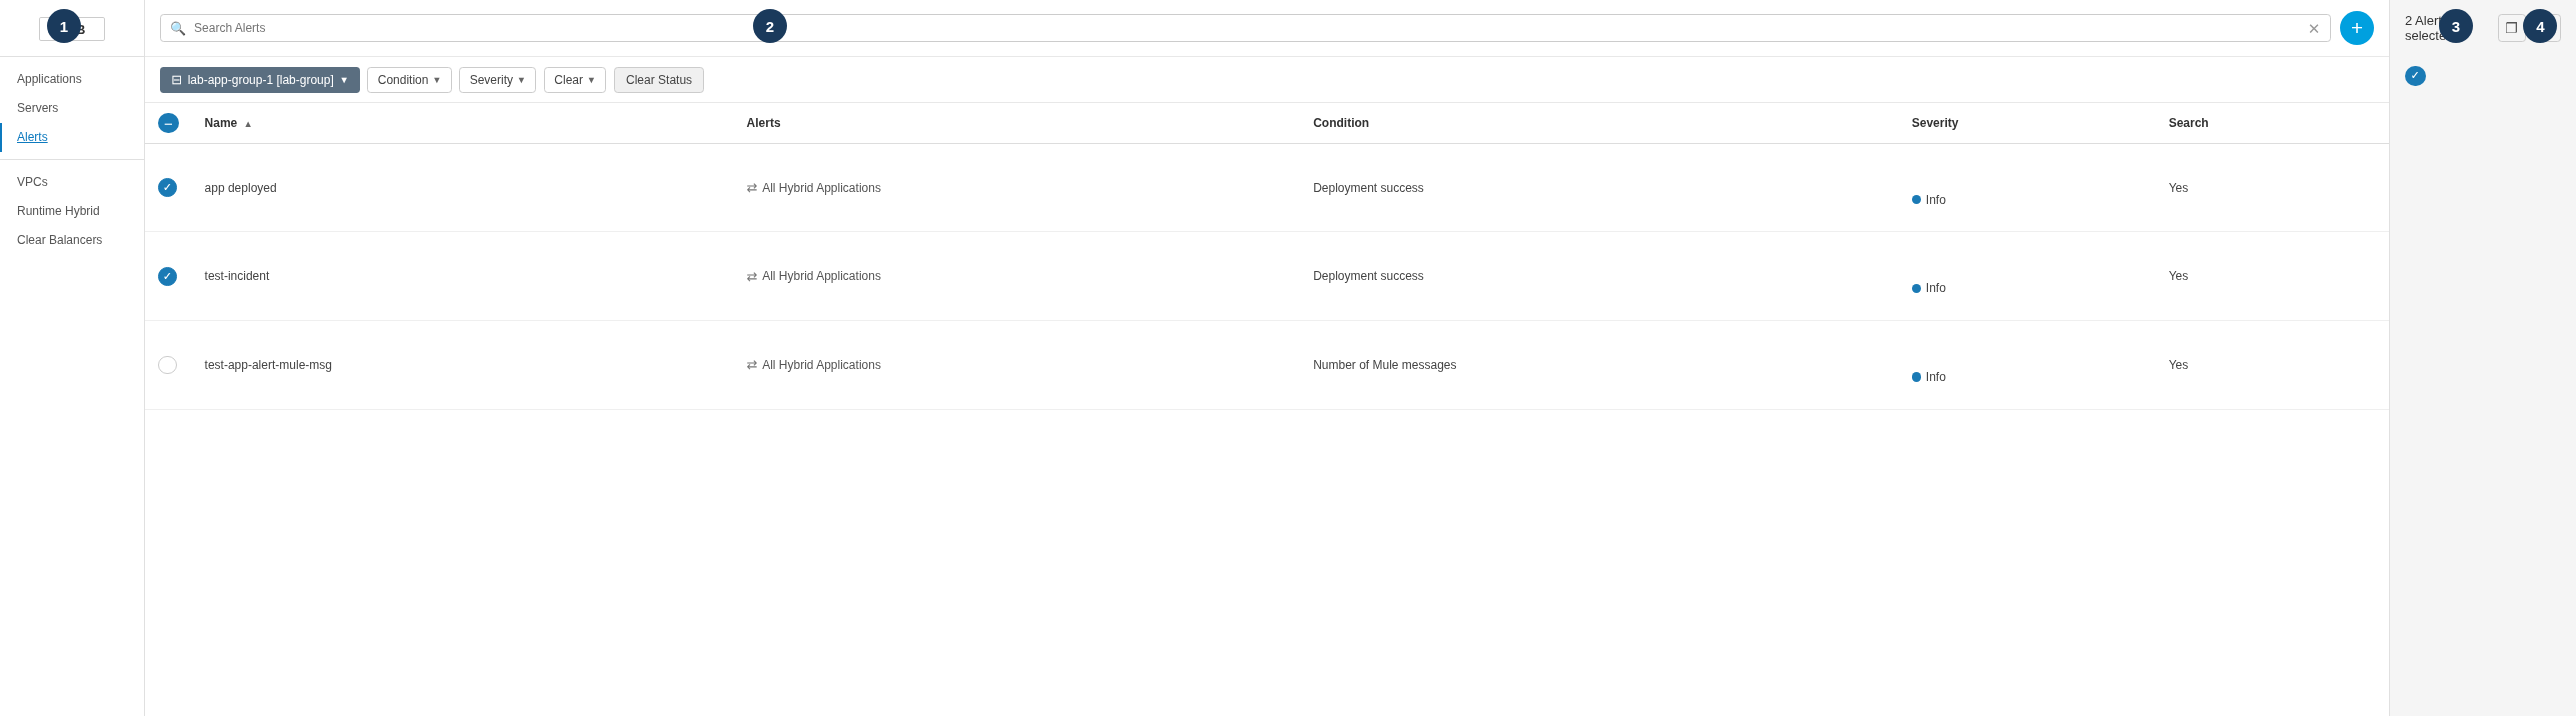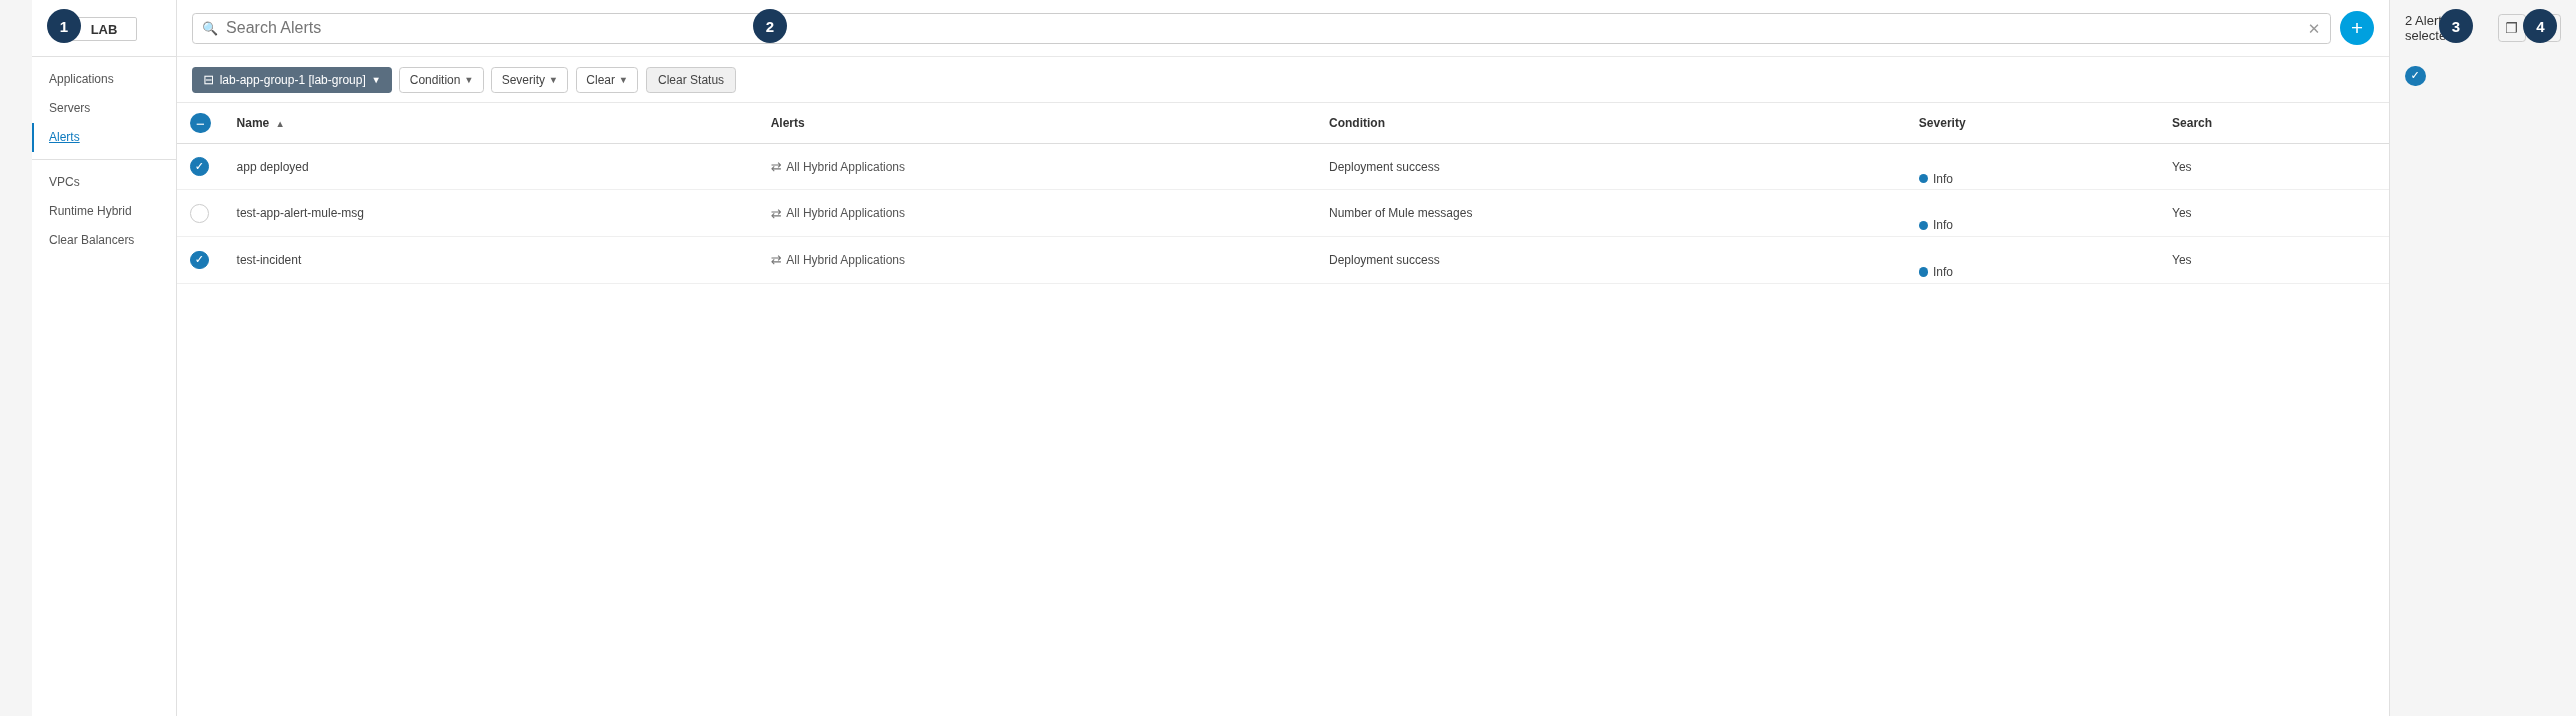--- a/index.html
+++ b/index.html
@@ -38,21 +38,20 @@
 
     
     .sidebar {
       width: 145px;
       background: #fff;
       border-right: 0.9px solid #e0e0e0;
       display: flex;
       flex-direction: column;
       padding-top: 9.4px;
       flex-shrink: 0;
-      margin-left: 32px;
     }
     .sidebar-logo {
       text-align: center;
       padding: 7.5px 11.2px 15px;
       border-bottom: 0.9px solid #e0e0e0;
       margin-bottom: 7.5px;
     }
     .sidebar-logo span {
       font-size: 13px;
       font-weight: 600;
@@ -112,21 +111,21 @@
     }
     .search-icon-wrap {
       color: #999;
       margin-right: 7.5px;
       font-size: 13px;
     }
     .search-input {
       border: none;
       outline: none;
       flex: 1;
-      font-size: 16px;
+      font-size: 12px;
       color: #404040;
       background: transparent;
     }
     .search-clear {
       color: #999;
       cursor: pointer;
       font-size: 15px;
       line-height: 1;
     }
     .add-button {
@@ -213,21 +212,21 @@
     }
     thead tr th:first-child {
       width: 37px;
       padding-left: 13px;
     }
     tbody tr {
       border-bottom: 0.9px solid #efefef;
       background: #fff;
     }
     tbody td {
-      padding: 3px 13px;
+      padding: 24px 13px;
       font-size: 12px;
       color: #444;
     }
     tbody td:first-child { width: 37px; padding-left: 13px; }
 
     .th-sort-icon { font-size: 9.4px; margin-left: 2.8px; color: #666; }
 
     
     .row-check {
       width: 18.7px;
@@ -473,60 +472,60 @@
                 Info
               </span>
             </td>
             <td>
               <span>Yes</span>
             </td>
           </tr>
 
           <tr>
             <td>
-              <div class="row-check"></div>
-            </td>
-            <td>
-              <span>test-app-alert-mule-msg</span>
+              <div class="row-check checked"></div>
+            </td>
+            <td>
+              <span>test-incident</span>
             </td>
             <td>
               <span class="source-icon">
                 <span class="icon-box">⇄</span>
                 All Hybrid Applications
               </span>
             </td>
             <td>
-              <span>Number of Mule messages</span>
+              <span>Deployment success</span>
             </td>
             <td>
               <span class="severity-badge">
                 <span class="severity-dot"></span>
                 Info
               </span>
             </td>
             <td>
               <span>Yes</span>
             </td>
           </tr>
 
           <tr>
             <td>
-              <div class="row-check checked"></div>
-            </td>
-            <td>
-              <span>test-incident</span>
+              <div class="row-check"></div>
+            </td>
+            <td>
+              <span>test-app-alert-mule-msg</span>
             </td>
             <td>
               <span class="source-icon">
                 <span class="icon-box">⇄</span>
                 All Hybrid Applications
               </span>
             </td>
             <td>
-              <span>Deployment success</span>
+              <span>Number of Mule messages</span>
             </td>
             <td>
               <span class="severity-badge">
                 <span class="severity-dot"></span>
                 Info
               </span>
             </td>
             <td>
               <span>Yes</span>
             </td>

